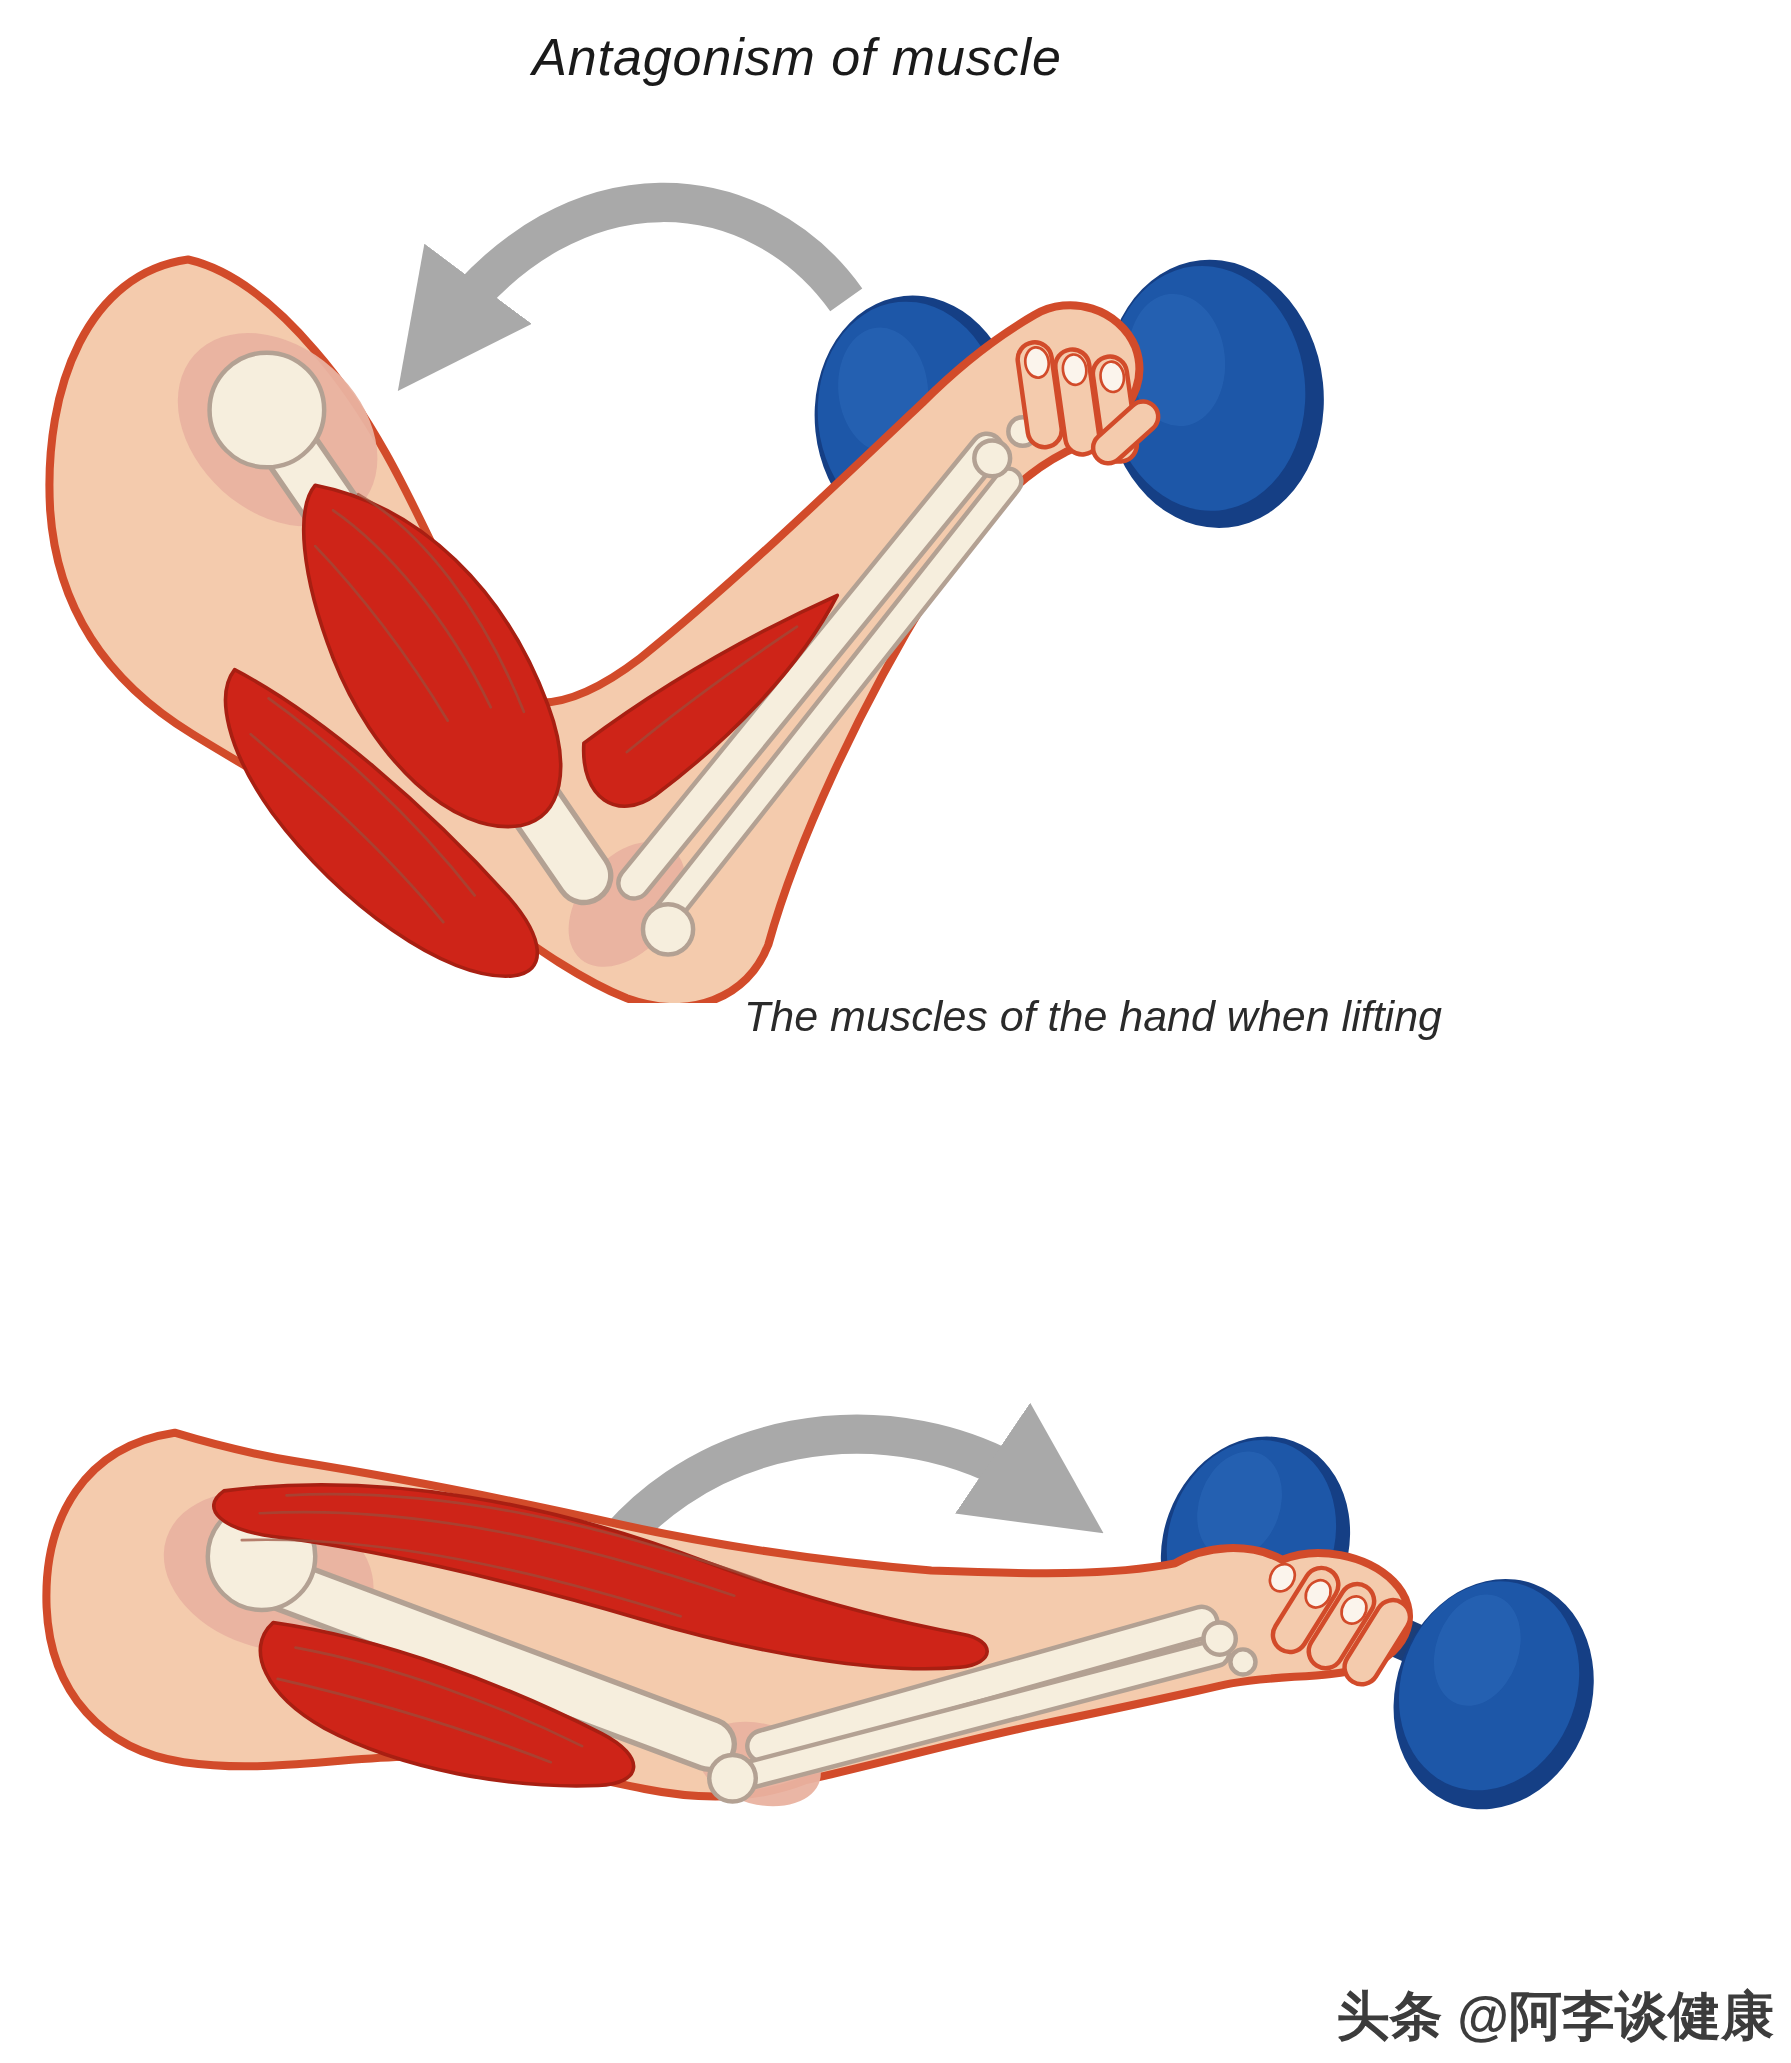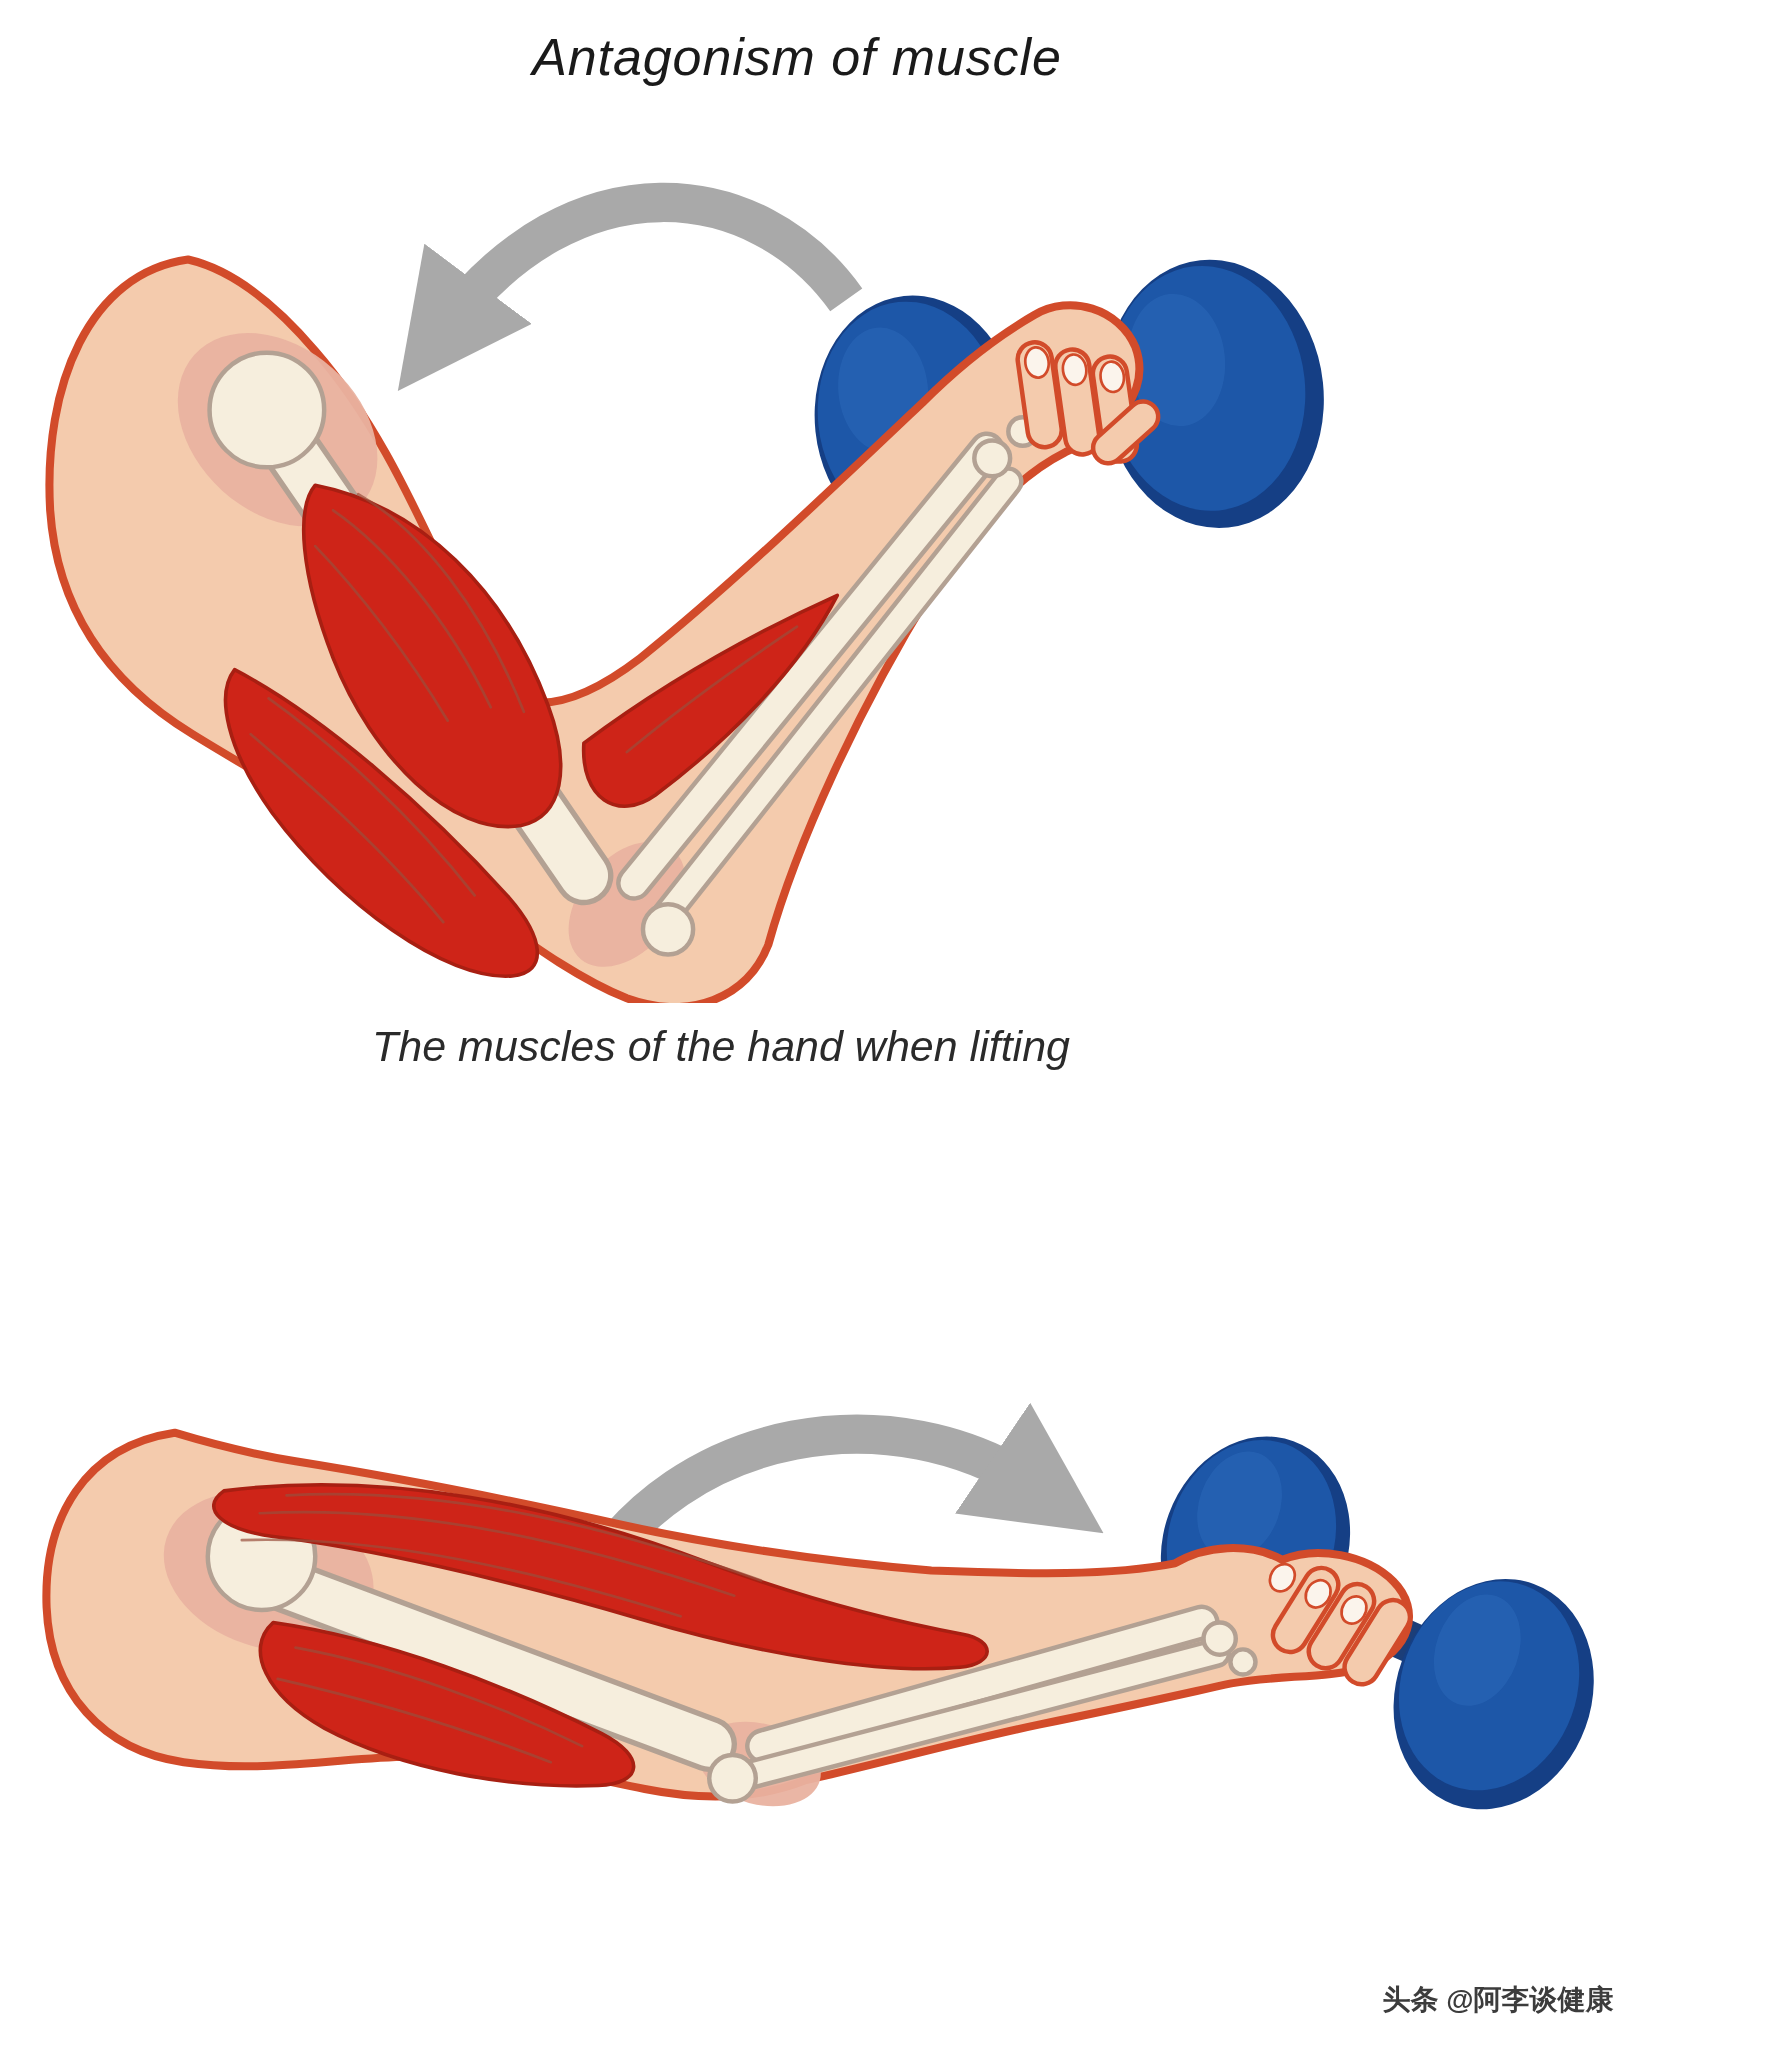--- a/index.html
+++ b/index.html
@@ -16,36 +16,35 @@
     top:27px; left:0; width:1594px;
     text-align:center;
     font-size:52px;
     font-weight:500;
     color:var(--text,#1a1a1a);
     letter-spacing:0.9px;
     font-style:italic;
   }
   .caption{
     position:absolute;
-    text-align:center;
+    text-align:right;
     font-size:43px;
     font-style:italic;
     font-weight:500;
     color:var(--caption_color,#2a2a2a);
-    margin-top:30px;
   }
   .caption-lifting{ top:992px; left:0; width:1442px; }
   .caption-lowering{ top:1933px; left:0; width:1424px; }
   .watermark{
     position:absolute;
-    top:1981px; left:1256px; width:484px;
-    font-size:28px;
+    top:1981px; left:1290px; width:484px;
+    font-size:53px;
     font-weight:bold;
     color:var(--watermark_gray,#3c3c3c);
-    text-align:center;
+    text-align:right;
   }
   .fig{ position:absolute; left:0; width:1791px; }
   .fig-lifting{ top:125px; height:878px; }
   .fig-lowering{ top:1370px; height:591px; }
 
   
   .skin{ fill:var(--skin); stroke:var(--skin_outline); stroke-width:9; stroke-linejoin:round; }
   .muscle{ fill:var(--muscle_red); stroke:var(--muscle_outline); stroke-width:4; stroke-linejoin:round; }
   .striation{ fill:none; stroke:var(--striation); stroke-width:3; opacity:.7; stroke-linecap:round; }
   .bone-outline-line{ fill:none; stroke:var(--bone_outline); stroke-linecap:round; }

